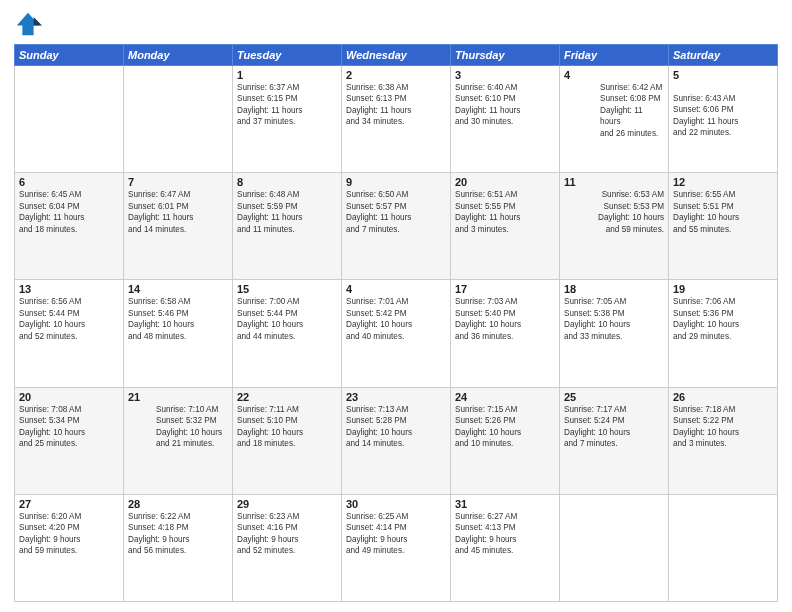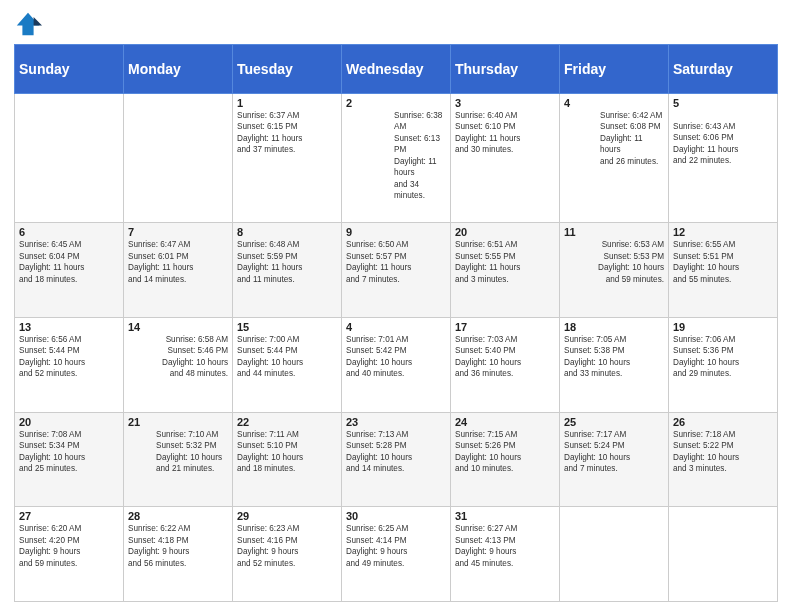--- a/index.html
+++ b/index.html
@@ -47,25 +47,26 @@
     }
     .calendar {
       flex: 1;
       border-collapse: collapse;
       width: 100%;
       table-layout: fixed;
     }
     .calendar th {
       background: #3366cc;
       color: #fff;
-      font-size: 14px;
+      font-size: 11px;
       font-weight: bold;
-      padding: 16px 4px;
+      padding: 4px 4px;
       border: 1px solid #5588dd;
       text-align: left;
+      font-style: italic;
     }
     .calendar td {
       border: 1px solid #ccc;
       vertical-align: top;
       padding: 3px 4px;
       font-size: 8.5px;
       color: #333;
       height: 82px;
       background: #fff;
     }
@@ -122,21 +123,21 @@
           <td class="empty-cell"></td>
           <td>
             <div class="day-number">1</div>
             <div class="cell-text" style="white-space: pre-line;">Sunrise: 6:37 AM
 Sunset: 6:15 PM
 Daylight: 11 hours
 and 37 minutes.</div>
           </td>
           <td>
             <div class="day-number">2</div>
-            <div class="cell-text" style="white-space: pre-line; margin-left: 48px;">Sunrise: 6:38 AM
+            <div class="cell-text" style="white-space: pre-line;">Sunrise: 6:38 AM
 Sunset: 6:13 PM
 Daylight: 11 hours
 and 34 minutes.</div>
           </td>
           <td>
             <div class="day-number">3</div>
             <div class="cell-text" style="white-space: pre-line;">Sunrise: 6:40 AM
 Sunset: 6:10 PM
 Daylight: 11 hours
 and 30 minutes.</div>
@@ -210,21 +211,21 @@
         <tr>
           <td>
             <div class="day-number">13</div>
             <div class="cell-text" style="white-space: pre-line;">Sunrise: 6:56 AM
 Sunset: 5:44 PM
 Daylight: 10 hours
 and 52 minutes.</div>
           </td>
           <td>
             <div class="day-number">14</div>
-            <div class="cell-text" style="white-space: pre-line; text-align: right;">Sunrise: 6:58 AM
+            <div class="cell-text" style="white-space: pre-line;">Sunrise: 6:58 AM
 Sunset: 5:46 PM
 Daylight: 10 hours
 and 48 minutes.</div>
           </td>
           <td>
             <div class="day-number">15</div>
             <div class="cell-text" style="white-space: pre-line;">Sunrise: 7:00 AM
 Sunset: 5:44 PM
 Daylight: 10 hours
 and 44 minutes.</div>

